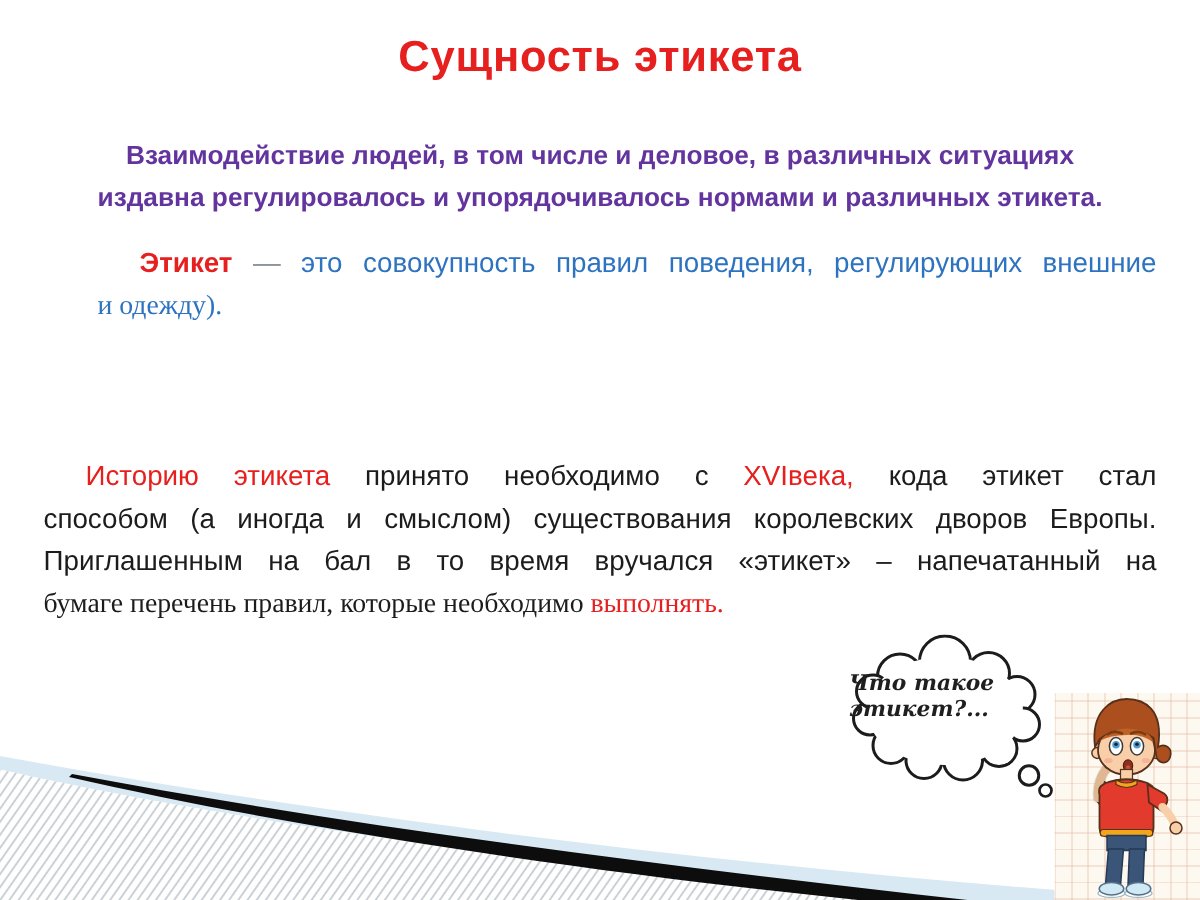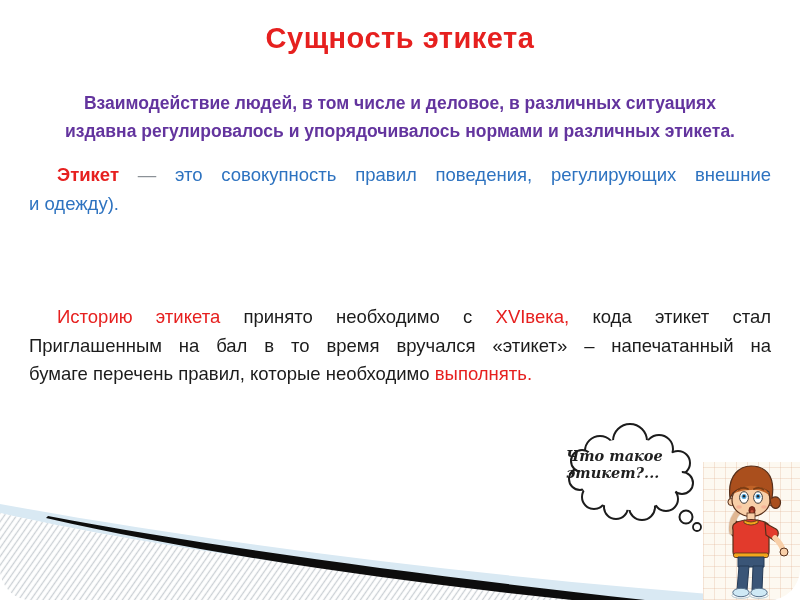--- a/index.html
+++ b/index.html
@@ -1,26 +1,26 @@
 <!DOCTYPE html>
 <html style="--red: #e6201f; --blue: #2e73c0; --purple: #63349e; --textblack: #1c1c1c; --graydash: #8b9196; --wedgeblue: #d9e9f3; --swooshblack: #0d0d0d; --hatchline: #cbd0d5; --panelbg: #fdf9f1;"><head>
 <meta charset="utf-8">
 <style>
   html,body{margin:0;padding:0;background:#fff;}
   .slide{position:relative;width:800px;height:600px;background:#fff;overflow:hidden;
-         font-family:"Liberation Sans",sans-serif;border-radius:31px;}
+         font-family:"Liberation Sans",sans-serif;}
   .title{position:absolute;left:0;right:0;top:22px;text-align:center;
          font-size:29px;font-weight:bold;color:var(--red);letter-spacing:.5px;}
   .intro{position:absolute;left:30px;right:30px;top:89px;text-align:center;
          font-weight:bold;font-size:17.5px;line-height:28px;color:var(--purple);}
   .para{position:absolute;left:29px;right:29px;font-size:18.5px;line-height:28.5px;}
-  .para.def{top:161px;}
+  .para.def{top:161px;margin-left:36px;}
   .para.hist{top:303px;}
   .jline{text-align:justify;text-align-last:justify;white-space:normal;}
-  .jline.last{text-align-last:left;}
+  .jline.last{text-align-last:left;font-family:Liberation Serif, serif;}
   .jline.indent{text-indent:28px;}
   .c-red{color:var(--red);}
   .c-blue{color:var(--blue);}
   .c-black{color:var(--textblack);}
   .c-gray{color:var(--graydash);}
   .bold{font-weight:bold;}
   
   .decor{position:absolute;left:0;top:500px;width:800px;height:100px;}
   .wedge-blue{fill:var(--wedgeblue);}
   .wedge-black{fill:var(--swooshblack);}
@@ -51,20 +51,21 @@
     <div>издавна регулировалось и упорядочивалось нормами и различных этикета.</div>
   </div>
 
   <div class="para def">
       <div class="jline indent"><span class="c-red bold">Этикет</span><span class="c-gray"> — </span><span class="c-blue">это совокупность правил поведения, регулирующих внешние</span></div>
       <div class="jline last"><span class="c-blue">и одежду).</span></div>
     </div>
 
   <div class="para hist">
       <div class="jline indent"><span class="c-red">Историю этикета</span><span class="c-black"> принято необходимо с </span><span class="c-red">XVIвека,</span><span class="c-black"> кода этикет стал</span></div>
+      <div class="jline"><span class="c-black">способом (а иногда и смыслом) существования королевских дворов Европы.</span></div>
       <div class="jline"><span class="c-black">Приглашенным на бал в то время вручался «этикет» – напечатанный на</span></div>
       <div class="jline last"><span class="c-black">бумаге перечень правил, которые необходимо </span><span class="c-red">выполнять.</span></div>
     </div>
 
   <svg class="decor" viewBox="0 0 800 100" preserveAspectRatio="none">
     <defs>
       <pattern id="hatchP" patternUnits="userSpaceOnUse" width="5" height="5" patternTransform="rotate(-55)">
         <rect width="5" height="5" fill="#ffffff"></rect>
         <line class="hatch-line" x1="0" y1="2.5" x2="5" y2="2.5"></line>
       </pattern>

